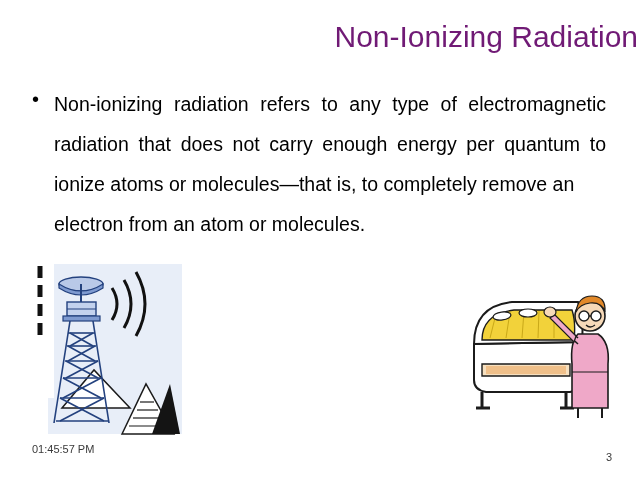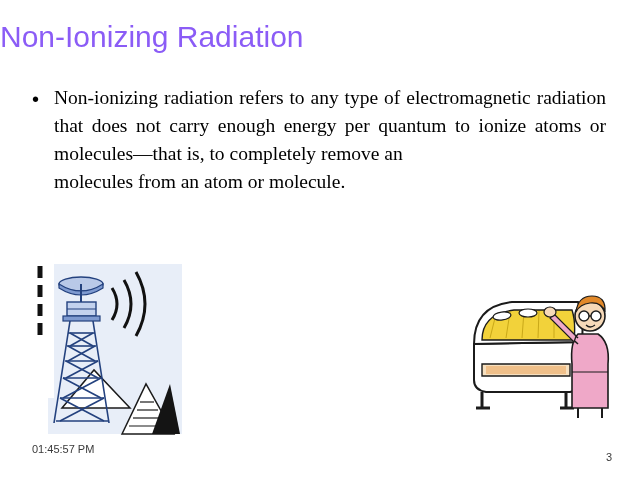--- a/index.html
+++ b/index.html
@@ -18,23 +18,23 @@
     width: 638px;
     height: 479px;
     background: #ffffff;
     box-sizing: border-box;
   }
   .slide-title {
     position: absolute;
     top: 20px;
     left: 0;
     width: 638px;
-    text-align: left;
+    text-align: right;
     font-size: 30px;
-    color: #8b5cf6;
+    color: #701a75;
     font-family: "Liberation Sans", sans-serif;
     letter-spacing: 0px;
   }
   .body-block {
     position: absolute;
     top: 84px;
     left: 32px;
     width: 574px;
   }
   .bullet-row {
@@ -46,25 +46,25 @@
     flex: 0 0 22px;
     font-size: 20px;
     line-height: 28px;
     color: #000000;
     text-align: left;
     padding-top: 1px;
   }
   .bullet-text {
     flex: 1 1 auto;
     font-size: 19.5px;
-    line-height: 28px;
+    line-height: 40px;
     color: #000000;
     text-align: justify;
     text-justify: inter-word;
-    font-family: Liberation Serif, serif;
+    font-family: Liberation Sans, sans-serif;
   }
   .bullet-text .lastline {
     display: block;
   }
 
   
   .footer-time {
     position: absolute;
     left: 32px;
     bottom: 24px;
@@ -118,21 +118,21 @@
 
 <div class="slide">
 
   <div class="slide-title">Non-Ionizing Radiation</div>
 
   <div class="body-block">
     <div class="bullet-row">
       <div class="bullet-dot">•</div>
       <div class="bullet-text">
         <span>Non-ionizing radiation refers to any type of electromagnetic radiation that does not carry enough energy per quantum to ionize atoms or molecules—that is, to completely remove an</span>
-        <span class="lastline">molecules from an atom or molecule.</span>
+        <span class="lastline">electron from an atom or molecules.</span>
       </div>
     </div>
   </div>
 
   <div class="img-tower">
     <div class="bg"></div>
     <div class="bg2"></div>
     <svg width="150" height="185" viewBox="0 0 150 185" style="position:absolute;left:0;top:0;">
 
       <g stroke="#111111" stroke-width="5" fill="none">

